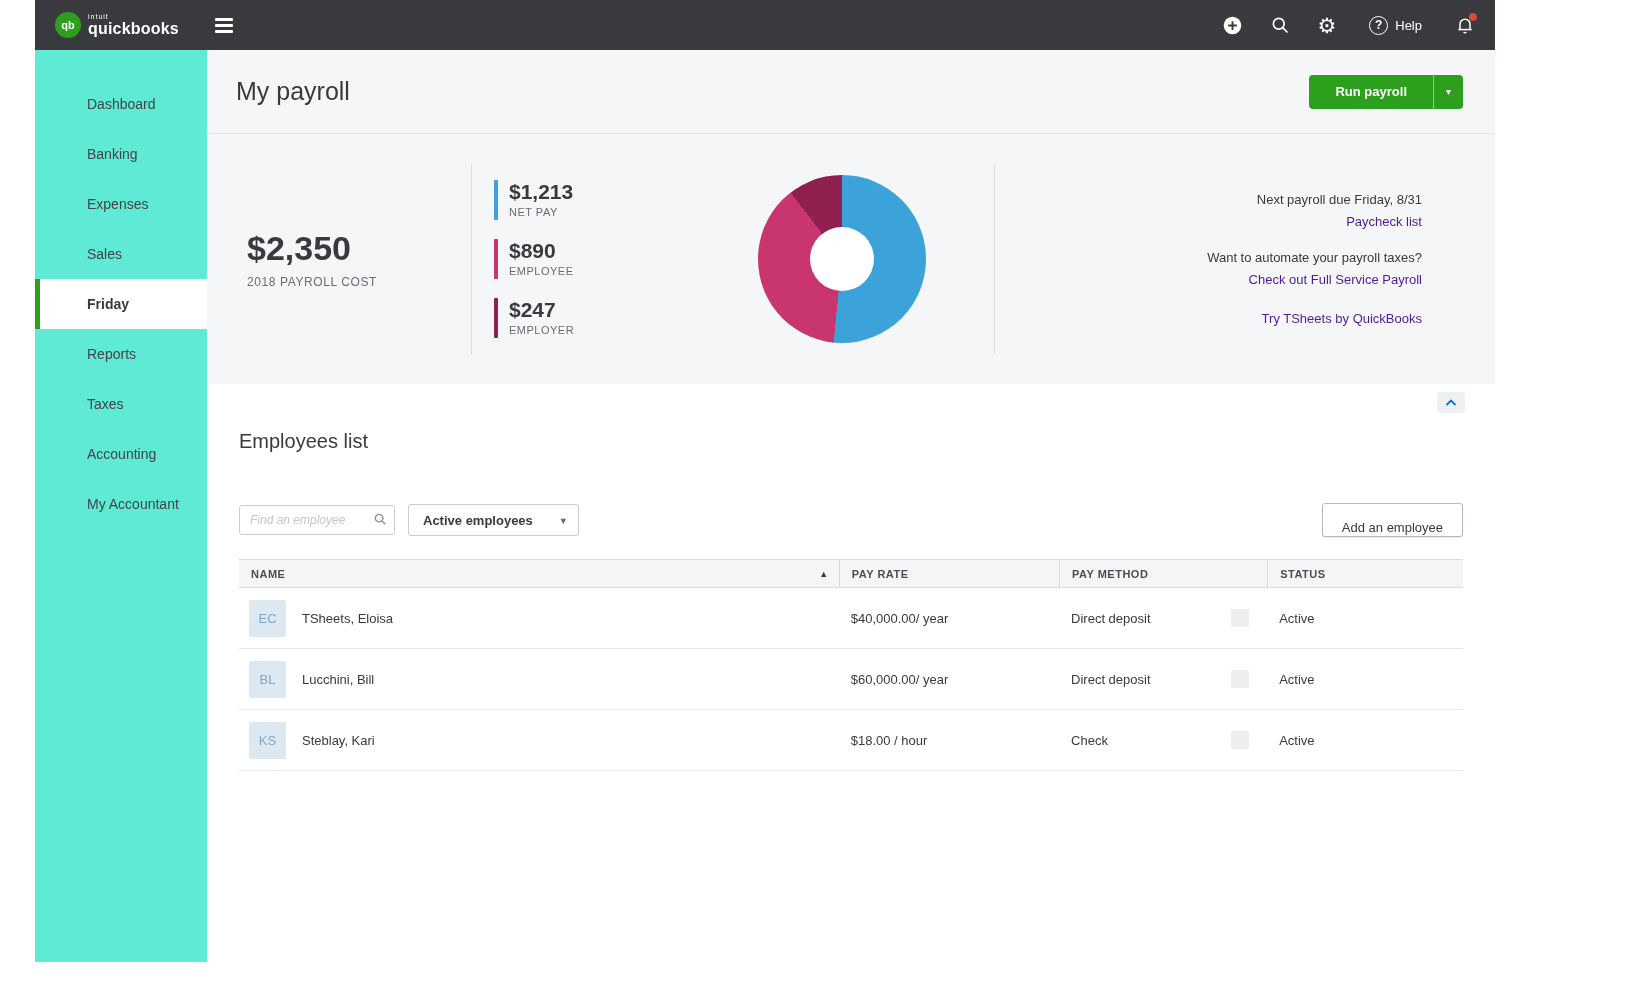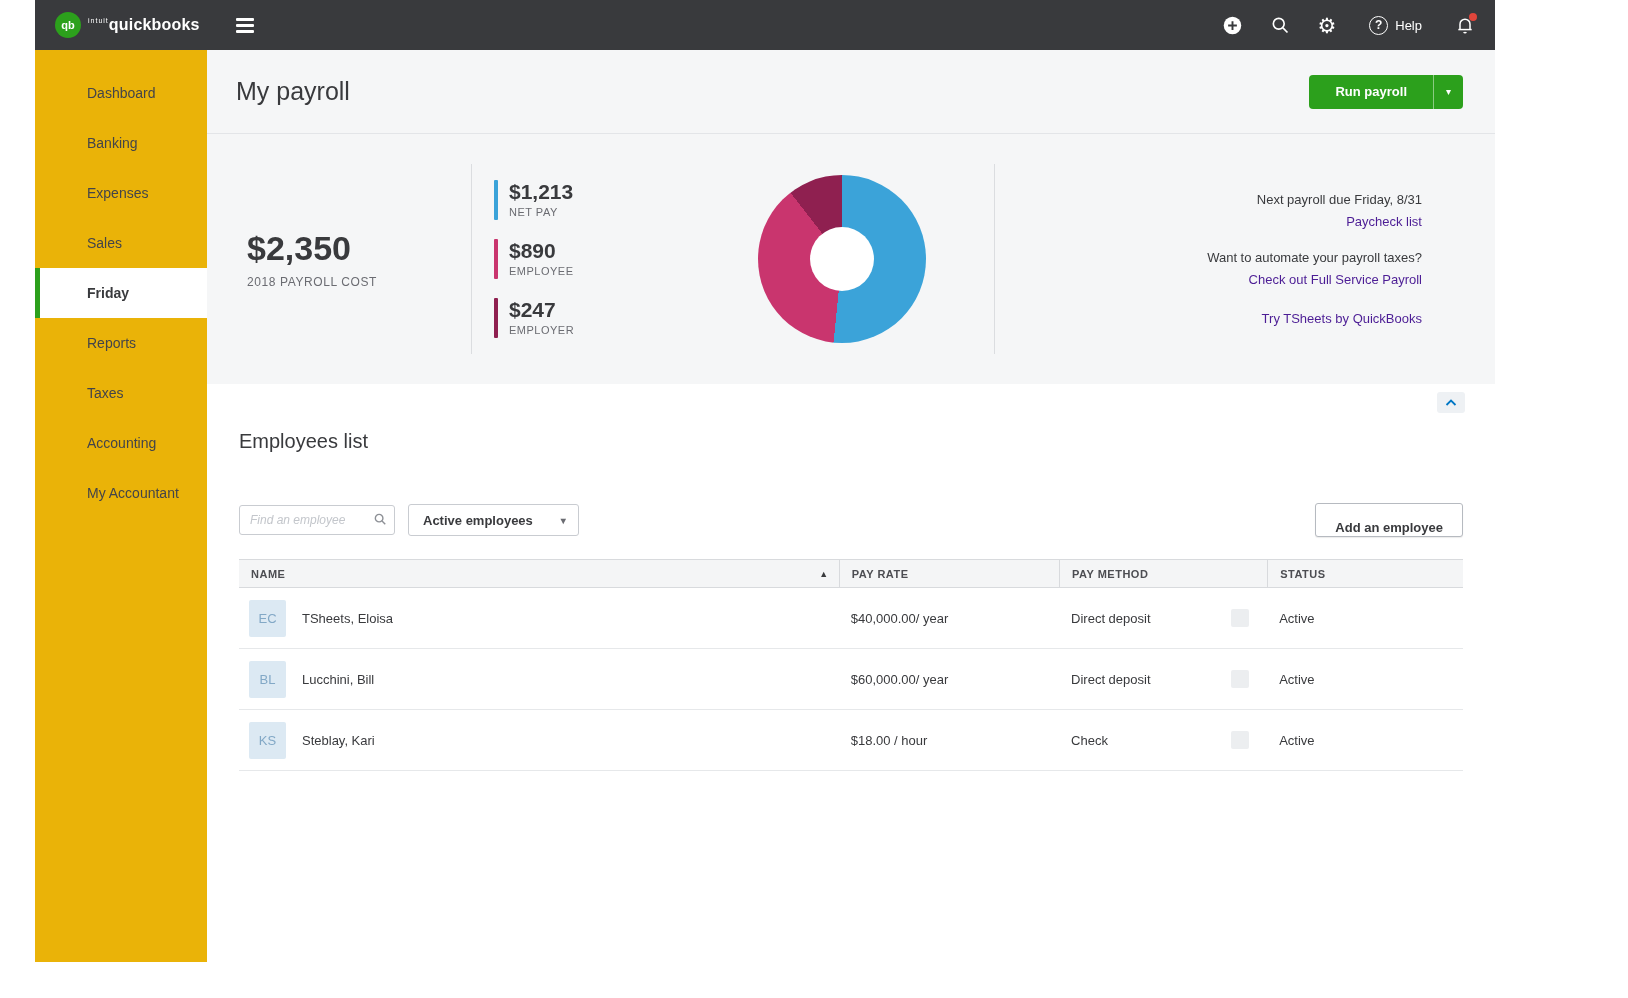--- a/index.html
+++ b/index.html
@@ -17,40 +17,40 @@
   .topbar {
     height:50px; background:#393a3d;
     display:flex; align-items:center; padding:0 20px;
   }
   .brand { display:flex; align-items:center; gap:7px; cursor:pointer; }
   .qb-circle {
     width:26px; height:26px; border-radius:50%; background:#2ca01c;
     color:#fff; font-size:11px; font-weight:bold;
     display:flex; align-items:center; justify-content:center;
   }
-  .brand-text { display:flex; flex-direction:row; line-height:1; }
+  .brand-text { display:flex; flex-direction:column; line-height:1; }
   .brand-small { font-size:7px; color:#fff; letter-spacing:1px; margin-bottom:1px; }
   .brand-name { font-size:16px; font-weight:bold; color:#fff; letter-spacing:.2px; }
   .hamburger { margin-left:32px; background:none; border:none; cursor:pointer; padding:4px; display:flex; flex-direction:column; gap:3px; }
   .hamburger span { display:block; width:18px; height:3px; background:#fff; border-radius:1px; }
   .topbar-right { margin-left:auto; display:flex; align-items:center; gap:27px; }
   .icon-btn { background:none; border:none; padding:0; cursor:pointer; display:flex; align-items:center; position:relative; }
   .help-btn { display:flex; align-items:center; gap:7px; background:none; border:none; cursor:pointer; }
   .qmark {
     width:19px; height:19px; border:1.5px solid #fff; border-radius:50%;
     display:flex; align-items:center; justify-content:center;
     color:#fff; font-size:12px; font-weight:bold;
   }
   .help-label { color:#fff; font-size:13px; }
   .gear-glyph { color:#fff; font-size:21px; line-height:1; }
   .bell-dot { position:absolute; top:-2px; right:-2px; width:8px; height:8px; border-radius:50%; background:#e0453b; }
 
   
   .app-body { display:flex; height:912px; }
-  .sidebar { width:172px; background:#eab308; padding-top:18px; flex-shrink:0; }
+  .sidebar { width:172px; background:#5eead4; padding-top:29px; flex-shrink:0; }
   .side-item {
     height:50px; line-height:50px; padding-left:47px;
     font-size:14px; color:#43444a; cursor:pointer;
     border-left:5px solid transparent;
   }
   .side-item.active { background:#fff; border-left-color:#2ca01c; font-weight:bold; color:#393a3d; }
 
   .main { flex:1; background:#fff; display:flex; flex-direction:column; }
   .top-section { background:#f5f6f7; }
 
@@ -118,21 +118,21 @@
   .searchbox input::placeholder { color:#c3c6cb; font-style:italic; }
   .search-glyph { position:absolute; right:8px; top:7px; }
   .filter-dd {
     height:32px; background:#fff; border:1px solid #c9ccd1; border-radius:3px;
     display:flex; align-items:center; gap:28px; padding:0 12px 0 14px;
     font-size:13px; font-weight:bold; color:#393a3d; cursor:pointer; font-family:inherit;
   }
   .dd-caret { font-size:10px; color:#6b6c72; }
   .add-btn {
     margin-left:auto; height:33px; padding:16px 19px; background:#fff;
-    border:1px solid #b6bac0; border-radius:3px; font-size:13px; font-weight:bold;
+    border:1px solid #b6bac0; border-radius:3px; font-size:13px; font-weight:normal;
     color:#393a3d; cursor:pointer; box-shadow:0 1px 1px rgba(0,0,0,.08); font-family:inherit;
   }
 
   
   .table { margin-top:22px; }
   .thead {
     display:grid; grid-template-columns:49% 18% 17% 16%;
     height:29px; background:#f4f5f6;
     border-top:1px solid #d8dadd; border-bottom:1px solid #d8dadd;
     font-size:11px; font-weight:bold; color:#4c4d52; letter-spacing:.5px;

